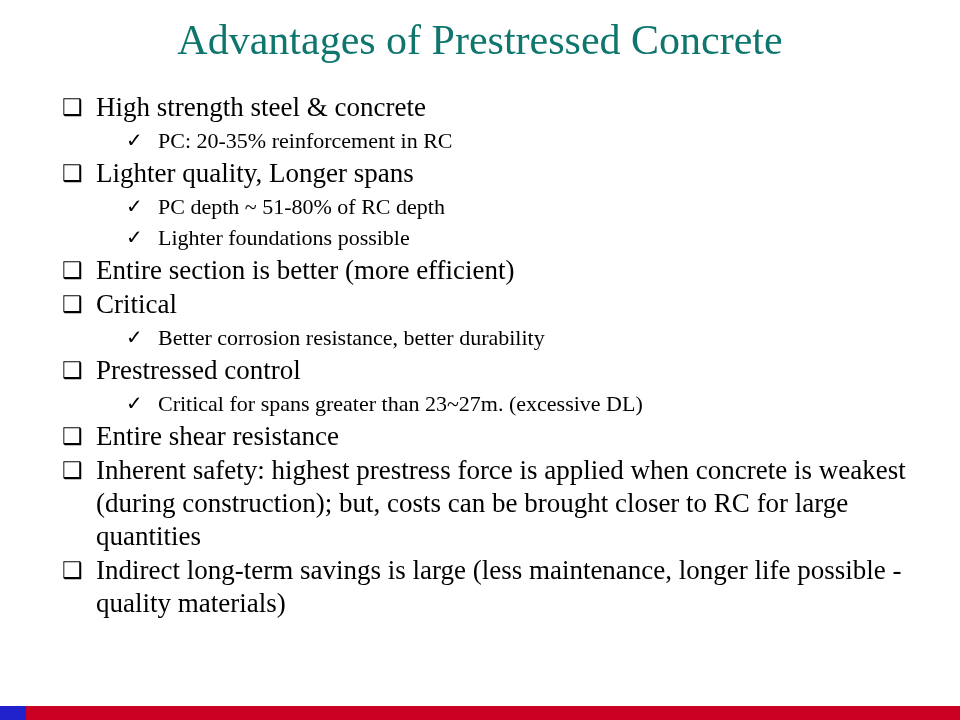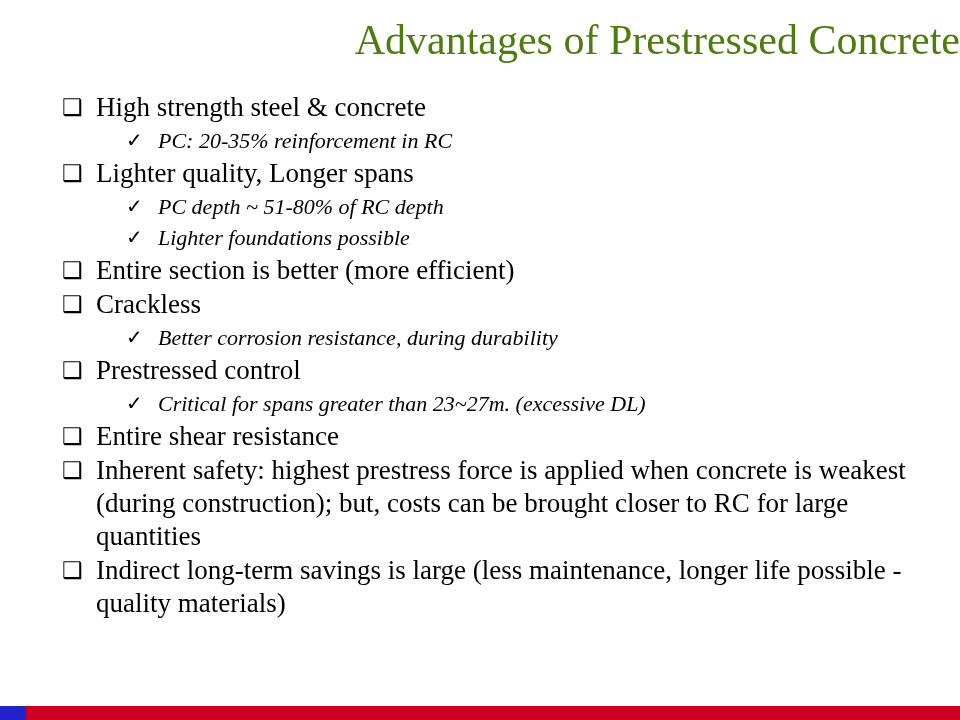--- a/index.html
+++ b/index.html
@@ -49,21 +49,21 @@
     margin-left: 64px;
     font-size: 22px;
     line-height: 31px;
   }
   .sub .check {
     flex: none;
     width: 32px;
     font-size: 20px;
     line-height: 31px;
   }
-  .sub .text { flex: 1; font-style: italic; }
+  .sub .text { flex: 1; }
   .bottom-bar {
     position: absolute;
     left: 0;
     bottom: 0;
     width: 100%;
     height: 14px;
     display: flex;
   }
   .bottom-bar .bar-left {
     flex: none;
@@ -72,21 +72,21 @@
   }
   .bottom-bar .bar-main {
     flex: 1;
     height: 100%;
   }
 </style>
 </head>
 <body>
 
 <div class="slide">
-  <div class="title" style="color: #4d7c0f; text-align: right;">Advantages of Prestressed Concrete</div>
+  <div class="title" style="color: #0f766e;">Advantages of Prestressed Concrete</div>
 
   <div class="content" style="color: rgb(0, 0, 0);">
       <div class="item">
         <span class="bullet">❑</span>
         <span class="text">High strength steel &amp; concrete</span>
       </div>
       <div class="sub">
         <span class="check">✓</span>
         <span class="text">PC: 20-35% reinforcement in RC</span>
       </div>
@@ -101,25 +101,25 @@
       <div class="sub">
         <span class="check">✓</span>
         <span class="text">Lighter foundations possible</span>
       </div>
       <div class="item">
         <span class="bullet">❑</span>
         <span class="text">Entire section is better (more efficient)</span>
       </div>
       <div class="item">
         <span class="bullet">❑</span>
-        <span class="text">Crackless</span>
+        <span class="text">Critical</span>
       </div>
       <div class="sub">
         <span class="check">✓</span>
-        <span class="text">Better corrosion resistance, during durability</span>
+        <span class="text">Better corrosion resistance, better durability</span>
       </div>
       <div class="item">
         <span class="bullet">❑</span>
         <span class="text">Prestressed control</span>
       </div>
       <div class="sub">
         <span class="check">✓</span>
         <span class="text">Critical for spans greater than 23~27m. (excessive DL)</span>
       </div>
       <div class="item">

